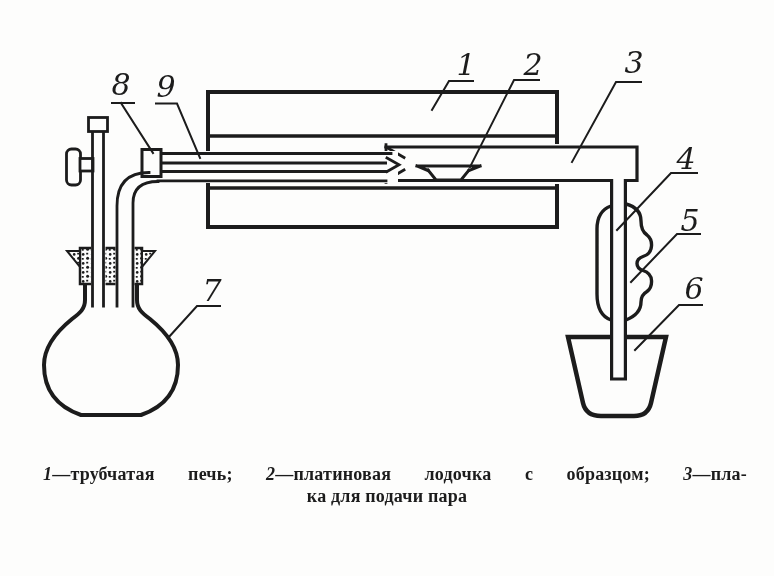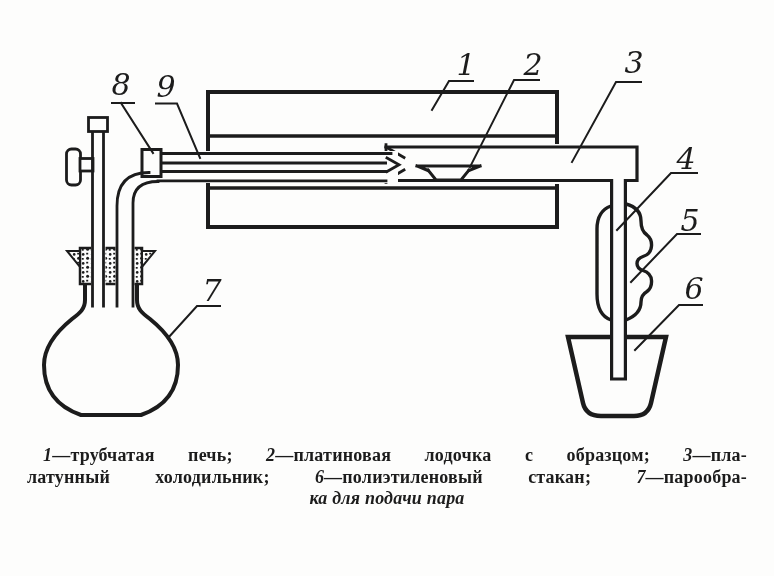--- a/index.html
+++ b/index.html
@@ -1,24 +1,24 @@
 <!DOCTYPE html>
 <html><head>
 <meta charset="utf-8">
 <style>
   html,body{margin:0;padding:0;background:#ffffff;}
   #page{position:relative;width:774px;height:576px;background:#fdfdfc;overflow:hidden;
         font-family:"Liberation Serif","DejaVu Serif",serif;}
   #fig{position:absolute;left:0;top:0;}
   .lbl{font-family:"DejaVu Serif",serif;font-style:italic;font-size:30px;fill:#1c1c1c;}
-  #caption{position:absolute;left:27px;top:445px;width:720px;color:#1c1c1c;
+  #caption{position:absolute;left:27px;top:464px;width:720px;color:#1c1c1c;
            font-weight:700;font-size:18px;line-height:21.5px;letter-spacing:.2px;}
   .cap-line{text-align:justify;text-align-last:justify;white-space:nowrap;}
   .cap-line.first{text-indent:16px;}
-  .cap-line.last{text-align:left;text-align-last:center;white-space:normal;font-style:italic;}
+  .cap-line.last{text-align:left;text-align-last:center;white-space:normal;}
   .cap-line i{font-style:italic;}
 </style>
 </head>
 <body>
 
 <div id="page">
 
   <svg id="fig" width="774" height="450" viewBox="0 0 774 450">
     <defs>
       <pattern id="corkpat" width="9" height="9" patternUnits="userSpaceOnUse">
@@ -117,17 +117,16 @@
       <text class="lbl" x="690" y="231">5</text>
       <text class="lbl" x="694" y="299">6</text>
       <text class="lbl" x="212" y="301">7</text>
       <text class="lbl" x="121" y="95">8</text>
       <text class="lbl" x="166" y="97">9</text>
     </g>
   </svg>
 
   <div id="caption">
     <div class="cap-line first"><i>1</i>—трубчатая печь; <i>2</i>—платиновая лодочка с образцом; <i>3</i>—пла-</div>
-    <div class="cap-line">латунный холодильник; <i>6</i>—полиэтиленовый стакан; <i>7</i>—парообра-</div>
     <div class="cap-line last">ка для подачи пара</div>
   </div>
 
 </div>
 
 </body></html>

